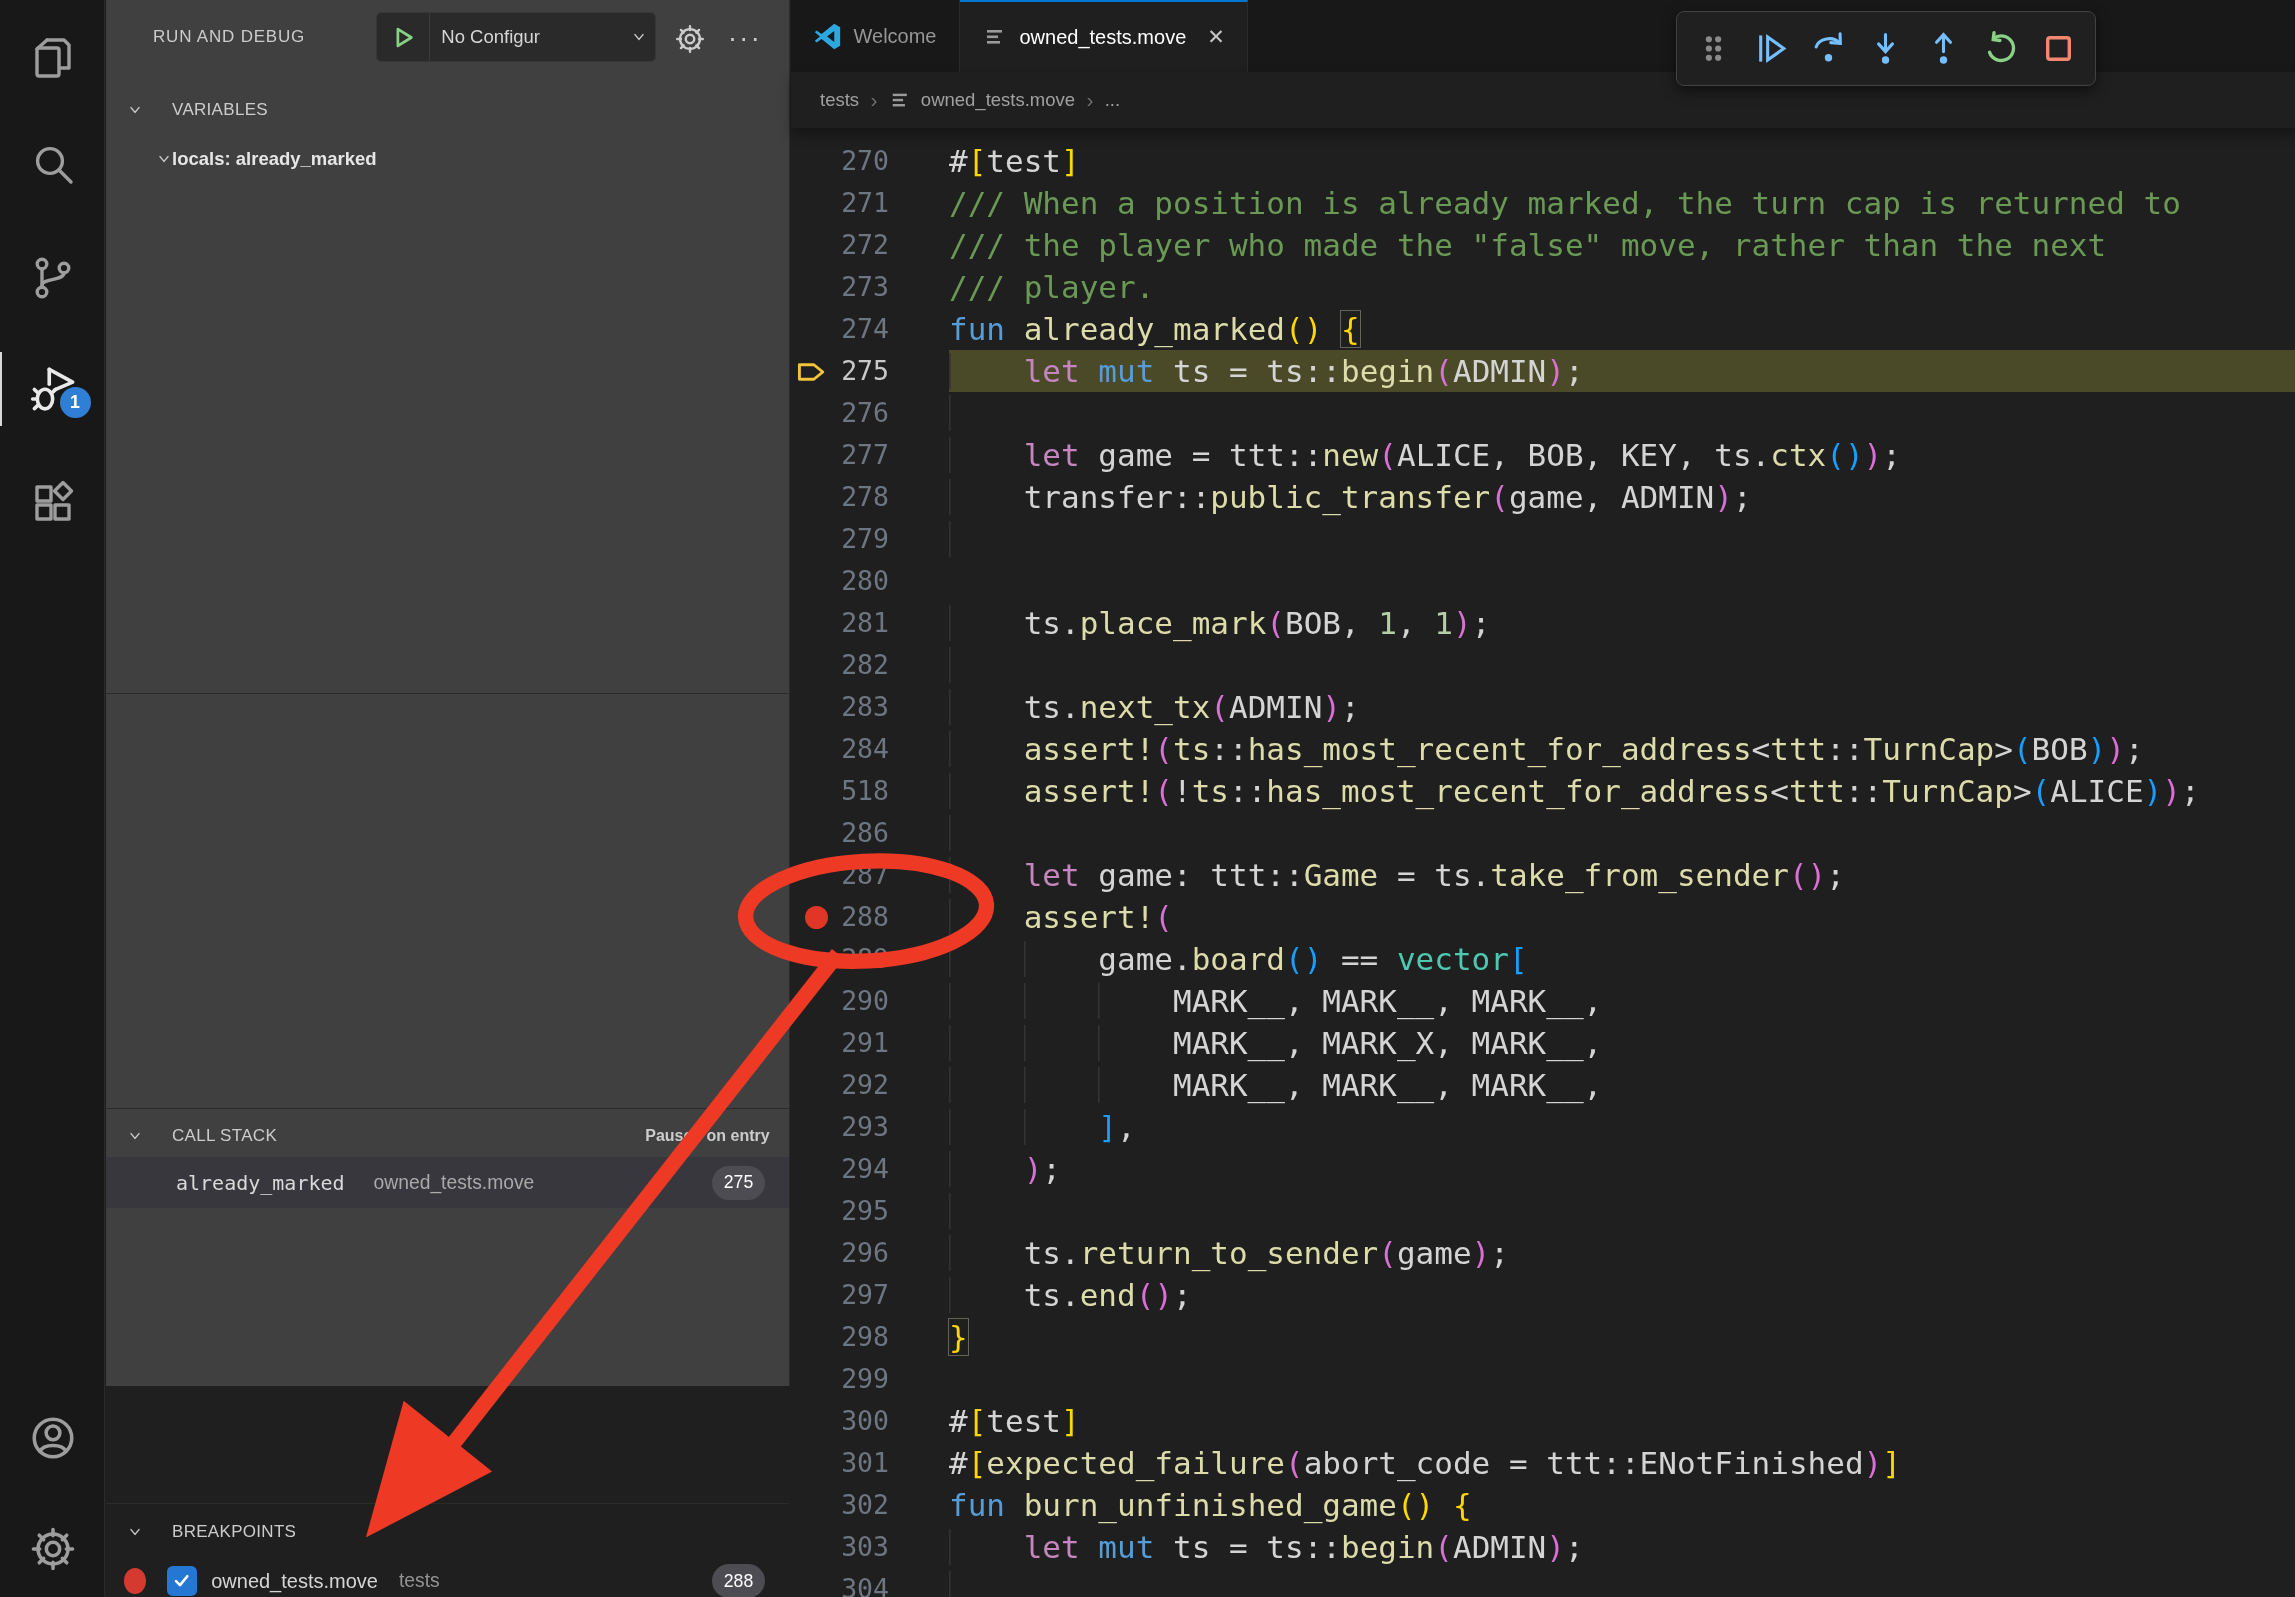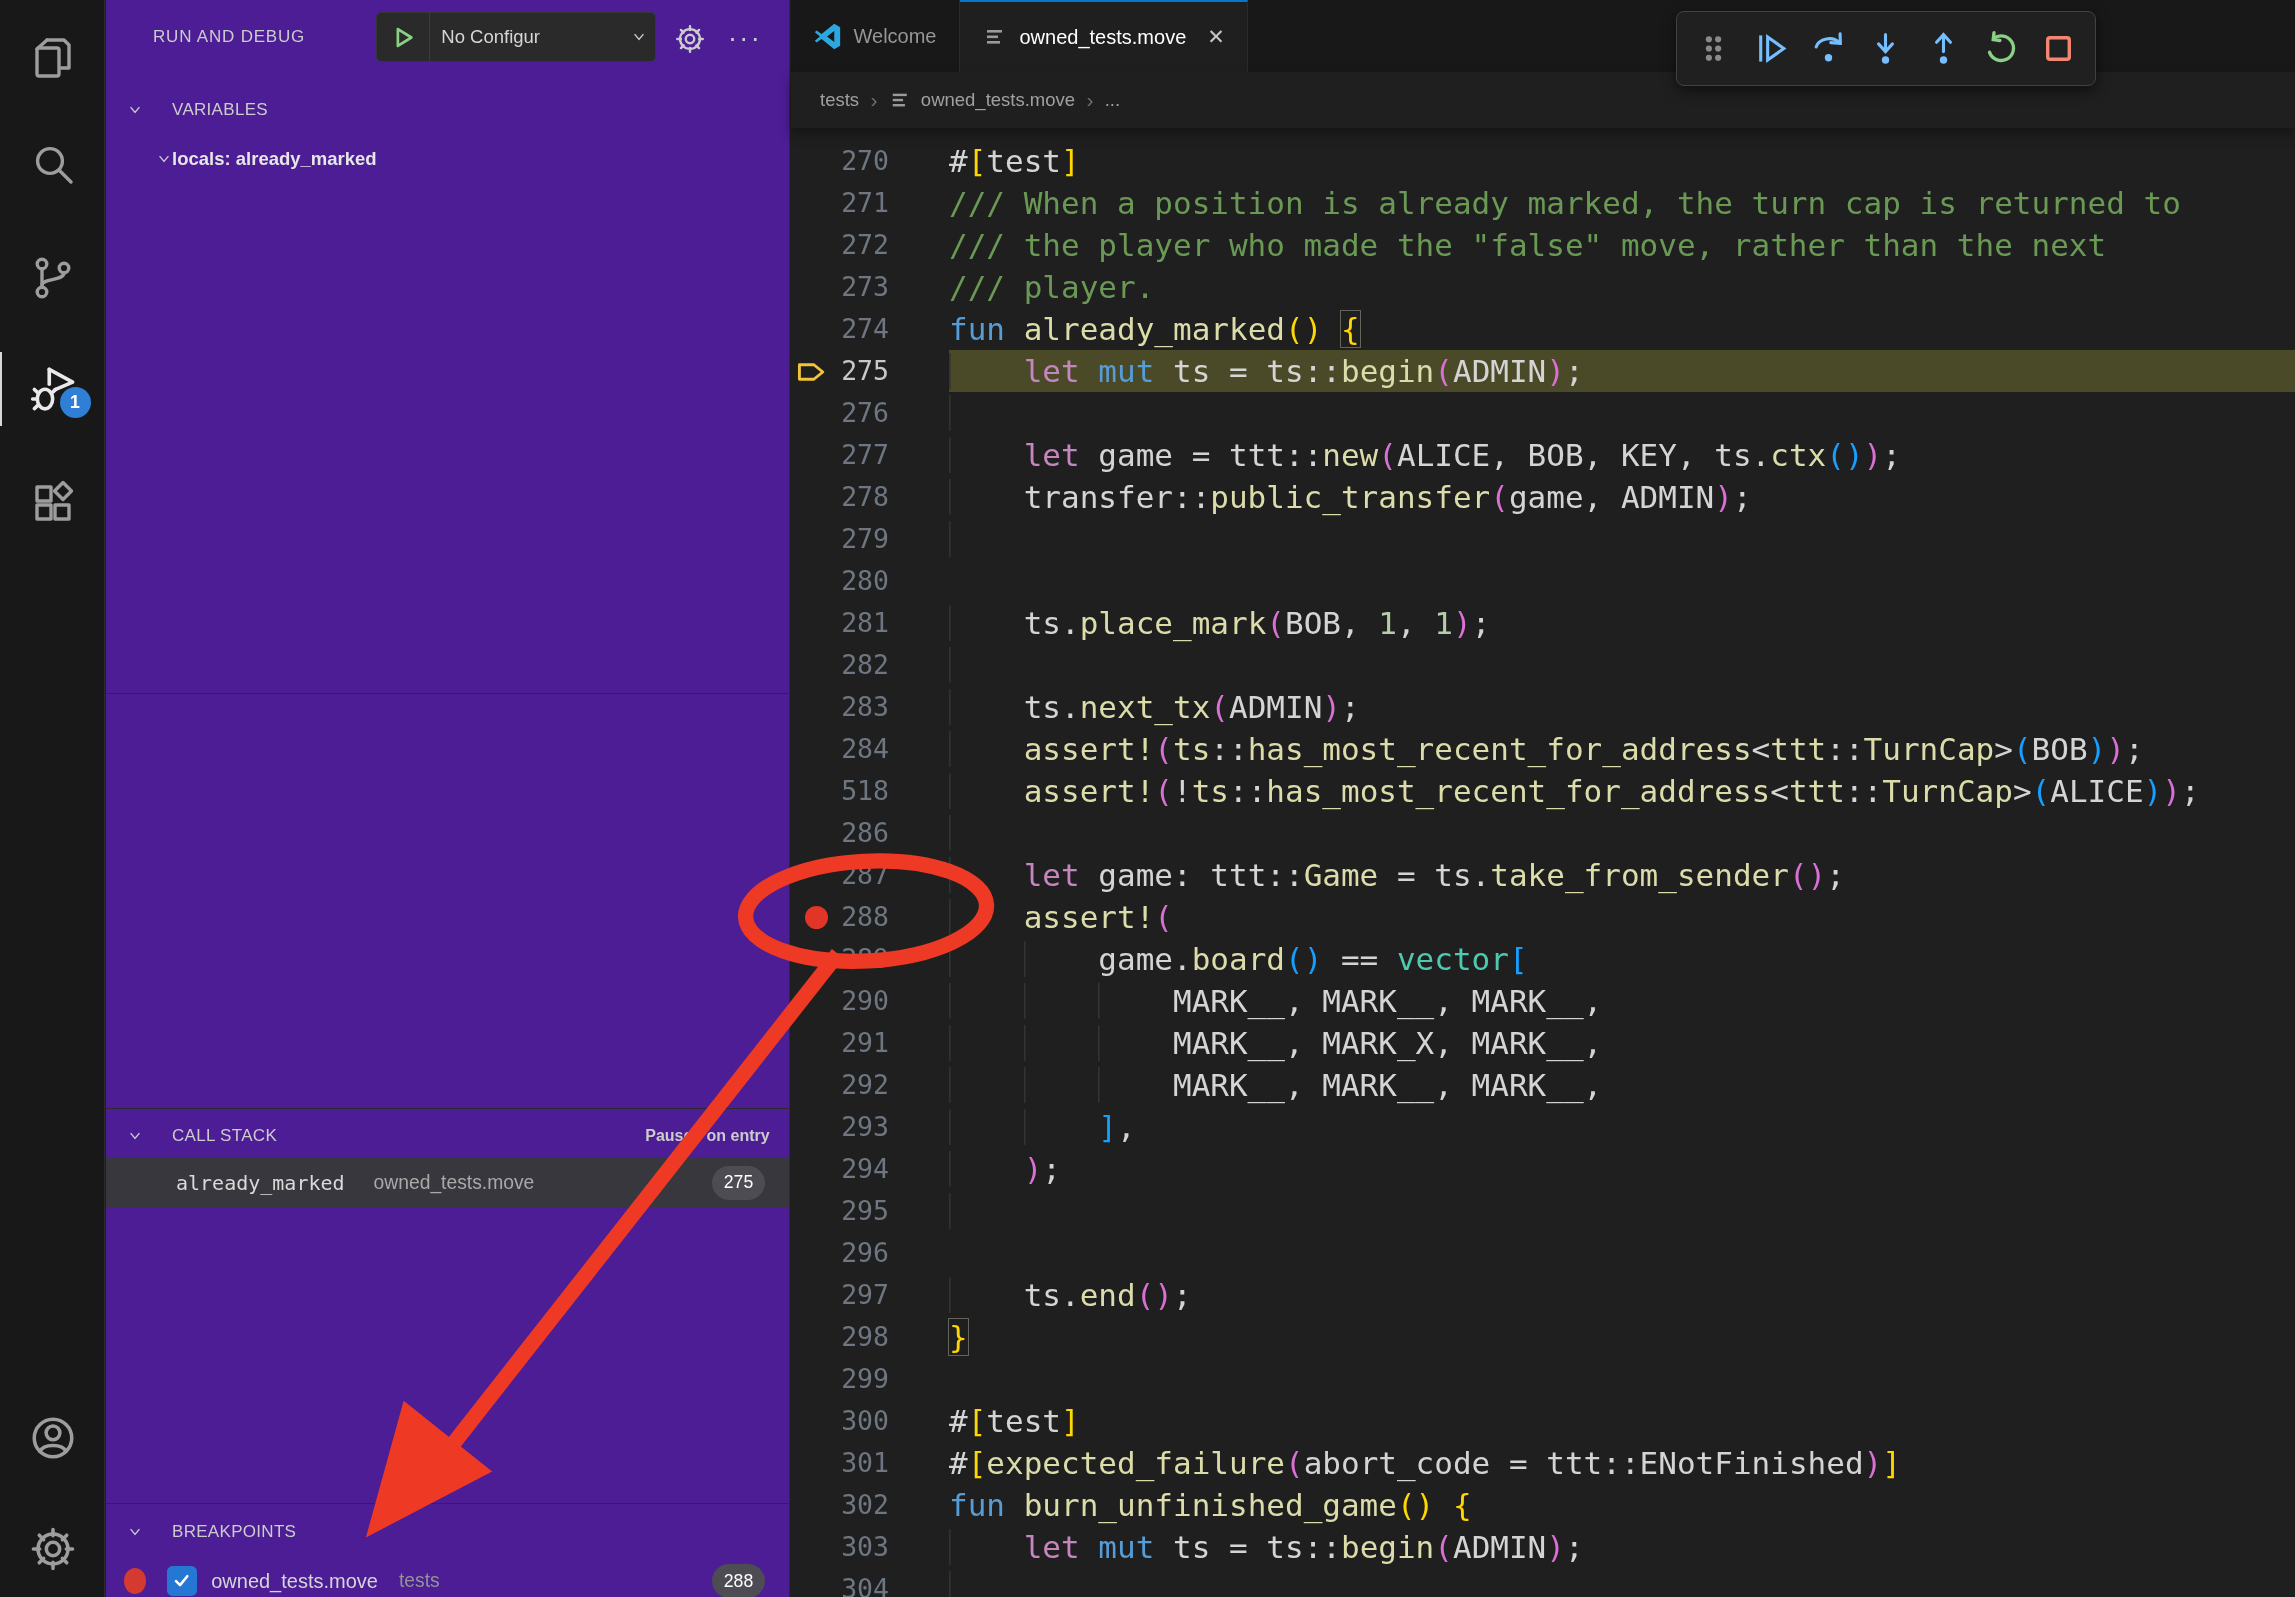--- a/index.html
+++ b/index.html
@@ -10,21 +10,21 @@
   
   .abar{position:absolute;left:0;top:0;width:105px;height:1597px;background:#181818;border-right:0.8px solid #2b2b2b;}
   .abar-item{position:absolute;left:0;width:105px;height:74px;display:flex;align-items:center;justify-content:center;cursor:pointer;}
   .abar-item svg{stroke:#9d9d9d;fill:none;stroke-width:1.7;stroke-linecap:round;stroke-linejoin:round;}
   .abar-item.active svg{stroke:#e9e9e9;}
   .abar-item.active{border-left:2.4px solid #d7d7d7;}
   .abar-badge{position:absolute;right:14.5px;bottom:8px;width:31px;height:31px;border-radius:50%;background:#2f7fd6;color:#fff;
     font-size:17.7px;font-weight:700;display:flex;align-items:center;justify-content:center;}
 
   
-  .sidebar{position:absolute;left:106px;top:0;width:684px;height:1597px;background:#4c1d95;border-right:0.8px solid #2b2b2b;}
+  .sidebar{position:absolute;left:106px;top:0;width:684px;height:1386px;background:#404040;border-right:0.8px solid #2b2b2b;}
   .side-header{position:absolute;left:0;top:0;width:100%;height:74px;display:flex;align-items:center;}
   .side-title{position:absolute;left:47px;font-size:17px;font-weight:500;letter-spacing:0.8px;color:#cccccc;white-space:nowrap;}
   .cfg-btn{position:absolute;left:270px;top:12px;width:280px;height:50px;background:#2a2a2a;border:0.8px solid #363636;border-radius:5.6px;
     display:flex;align-items:center;cursor:pointer;overflow:hidden;}
   .cfg-play{width:53px;height:100%;display:flex;align-items:center;justify-content:center;border-right:0.8px solid #3c3c3c;}
   .cfg-label{flex:1;font-size:18.5px;color:#d6d6d6;padding-left:11.3px;white-space:nowrap;overflow:hidden;}
   .cfg-chev{margin-right:8px;}
   .hdr-icon{position:absolute;top:17.7px;width:42px;height:42px;display:flex;align-items:center;justify-content:center;cursor:pointer;}
   .dots{font-size:27px;letter-spacing:2.4px;color:#cccccc;line-height:1;}
 
@@ -430,20 +430,21 @@
         <div class="cl">
           <div class="gut">294</div>
           <div class="cc"><span class="ig">    </span><span class="tk-b2">)</span><span class="tk-w">;</span></div>
         </div>
         <div class="cl">
           <div class="gut">295</div>
           <div class="cc"><span class="ig">    </span></div>
         </div>
         <div class="cl">
           <div class="gut">296</div>
+          <div class="cc"><span class="ig">    </span><span class="tk-w">ts.</span><span class="tk-fn">return_to_sender</span><span class="tk-b2">(</span><span class="tk-w">game</span><span class="tk-b2">)</span><span class="tk-w">;</span></div>
         </div>
         <div class="cl">
           <div class="gut">297</div>
           <div class="cc"><span class="ig">    </span><span class="tk-w">ts.</span><span class="tk-fn">end</span><span class="tk-b2">()</span><span class="tk-w">;</span></div>
         </div>
         <div class="cl">
           <div class="gut">298</div>
           <div class="cc"><span class="tk-m1">}</span></div>
         </div>
         <div class="cl">

